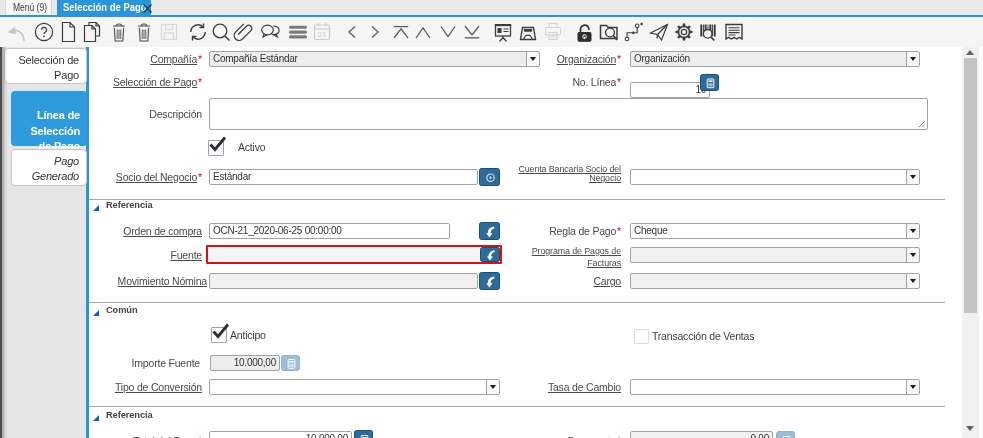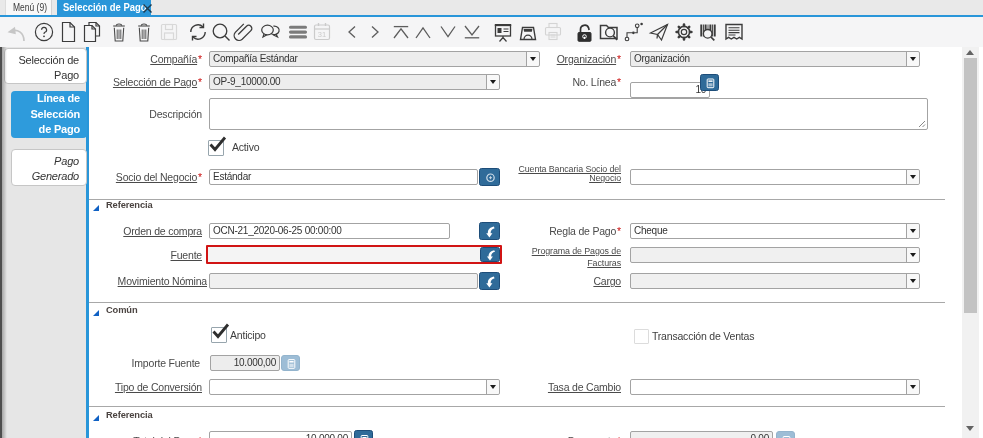--- a/index.html
+++ b/index.html
@@ -209,35 +209,34 @@
       <path d="M7.5 8.8 H18.5 M7.5 11.2 H18.5 M7.5 13.6 H18.5 M7.5 16 H14.5" stroke="#3c3c3c" stroke-width="1.1"></path>
     </svg>
 
   <div id="dstrip"></div>
     <div id="dshadow"></div>
   <div id="side"></div>
   <div id="vline"></div>
   <div id="white"></div>
 
   <div class="stab" style="left:4px;top:48px;width:83px;height:36px;padding-top:4px;line-height:15px">Selección de<br>Pago</div>
-  <div class="stab" id="stab2" style="left:11px;top:91px;width:76px;height:47px;padding-top:0;line-height:15.5px">Línea de<br>Selección<br>de Pago</div>
+  <div class="stab" id="stab2" style="left:11px;top:91px;width:76px;height:55px;padding-top:17px;line-height:15.5px">Línea de<br>Selección<br>de Pago</div>
   <div class="stab" style="left:11px;top:149px;width:76px;height:37px;padding-top:4px;line-height:15px;font-style:italic">Pago<br>Generado</div>
 
   <div id="track"></div>
   <div id="thumb"></div>
   <div class="sarr" style="left:966px;top:50px;border-left:4.5px solid transparent;border-right:4.5px solid transparent;border-bottom:5.5px solid #636363"></div>
   <div class="sarr" style="left:966px;top:426px;border-left:4.5px solid transparent;border-right:4.5px solid transparent;border-top:5.5px solid #636363"></div>
 
   <div class="lbl" style="right:781px;top:51px"><u>Compañía</u><span class="req">*</span></div>
   <div class="fld ro" style="left:209px;top:51px;width:331px">Compañía Estándar<span class="dd"></span></div>
   <div class="lbl" style="right:362px;top:51px"><u>Organización</u><span class="req">*</span></div>
   <div class="fld ro" style="left:630px;top:51px;width:290px">Organización<span class="dd"></span></div>
 
   <div class="lbl" style="right:781px;top:74px"><u>Selección de Pago</u><span class="req">*</span></div>
-  <div class="fld ro" style="left:209px;top:74px;width:291px">OP-9_10000.00<span class="dd"></span></div>
   <div class="lbl" style="right:362px;top:74px">No. Línea<span class="req">*</span></div>
   <div class="fld num" style="left:630px;top:82px;width:80px">10</div>
   <div class="bbtn" style="left:700px;top:74px;width:19px;height:17px">
     <svg width="19" height="17" viewBox="0 0 19 17">
         <rect x="6.2" y="4" width="6.6" height="8.7" rx="0.8" fill="none" stroke="#fff" stroke-width="1"></rect>
         <rect x="7.4" y="5.4" width="4.2" height="1.5" fill="#fff"></rect>
         <rect x="7.4" y="8.2" width="4.2" height="3.2" fill="#fff" opacity="0.55"></rect>
       </svg>
   </div>
 
@@ -245,21 +244,21 @@
   <div class="fld" style="left:209px;top:98px;width:719px;height:32px">
     <svg style="position:absolute;right:1px;bottom:1px" width="8" height="8" viewBox="0 0 8 8">
         <path d="M7 1 L1 7 M7 4.5 L4.5 7" stroke="#888" stroke-width="1" fill="none"></path>
       </svg>
   </div>
 
   <div class="cb" style="left:208px;top:140px"></div>
   <svg style="position:absolute;left:206px;top:133px" width="23" height="23" viewBox="0 0 23 23">
       <path d="M4.5 11.5 L9 16.5 L19 4.5" stroke="#2e2e2e" stroke-width="2.8" fill="none"></path>
     </svg>
-  <div class="cblbl" style="left:232px;top:140px">Activo</div>
+  <div class="cblbl" style="left:238px;top:140px">Activo</div>
 
   <div class="lbl" style="right:781px;top:169px"><u>Socio del Negocio</u><span class="req">*</span></div>
   <div class="fld" style="left:209px;top:169px;width:269px">Estándar</div>
   <div class="bbtn" style="left:479px;top:168px;width:21px;height:18px">
     <svg width="21" height="18" viewBox="0 0 21 18">
         <circle cx="10.5" cy="8.7" r="3.7" fill="none" stroke="#cfdde9" stroke-width="1.2"></circle>
         <path d="M9 8.7 H12 M10.5 7.2 V10.2" stroke="#cfdde9" stroke-width="0.9"></path>
       </svg>
   </div>
   <div class="lbl l2" style="right:362px;top:163.5px"><u>Cuenta Bancaria Socio del</u></div>

